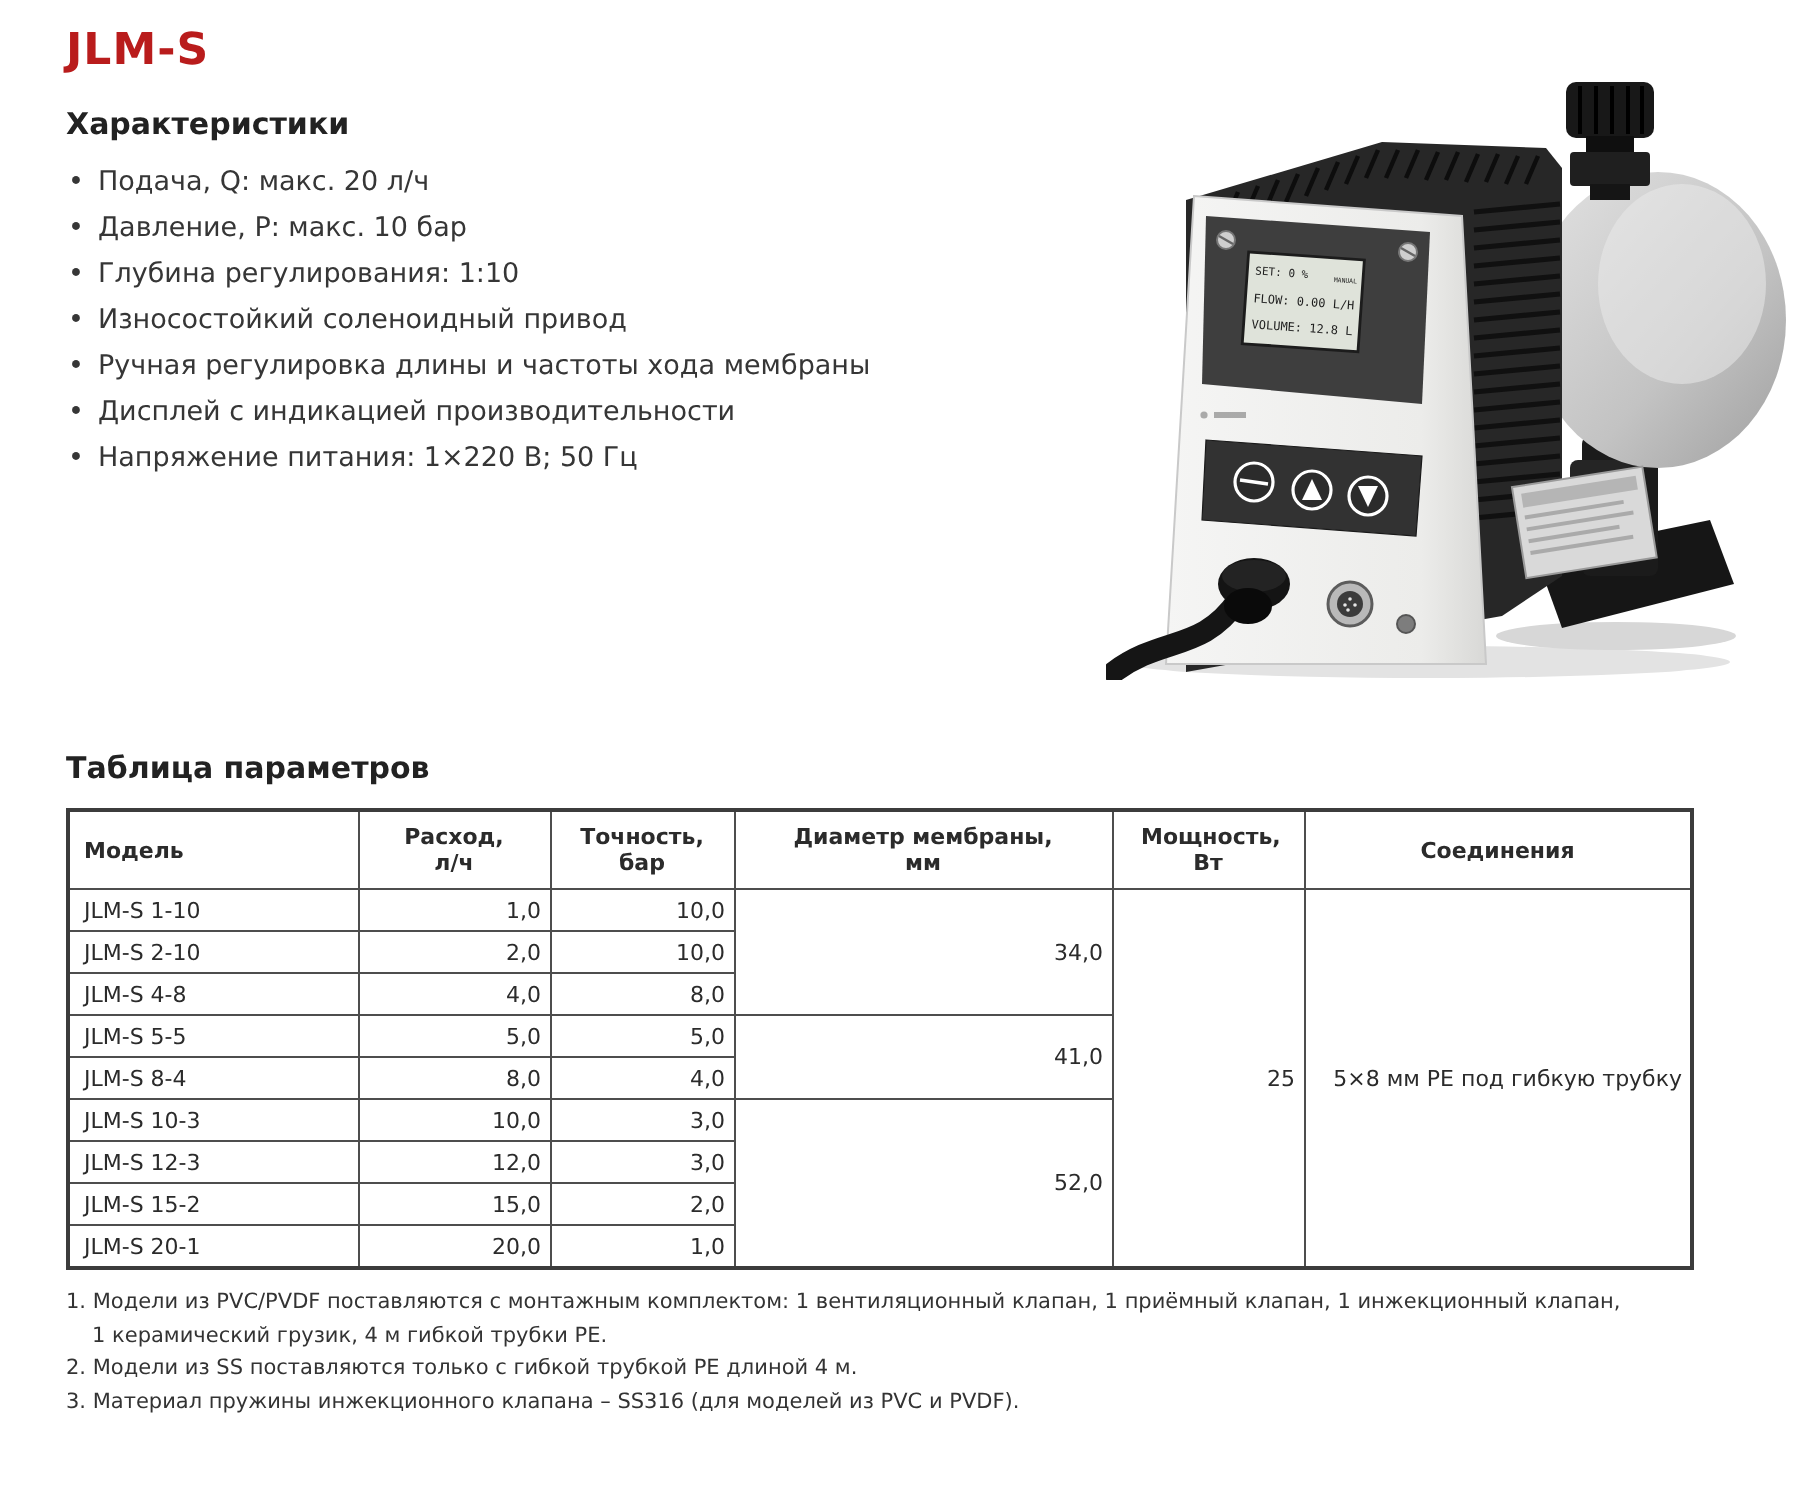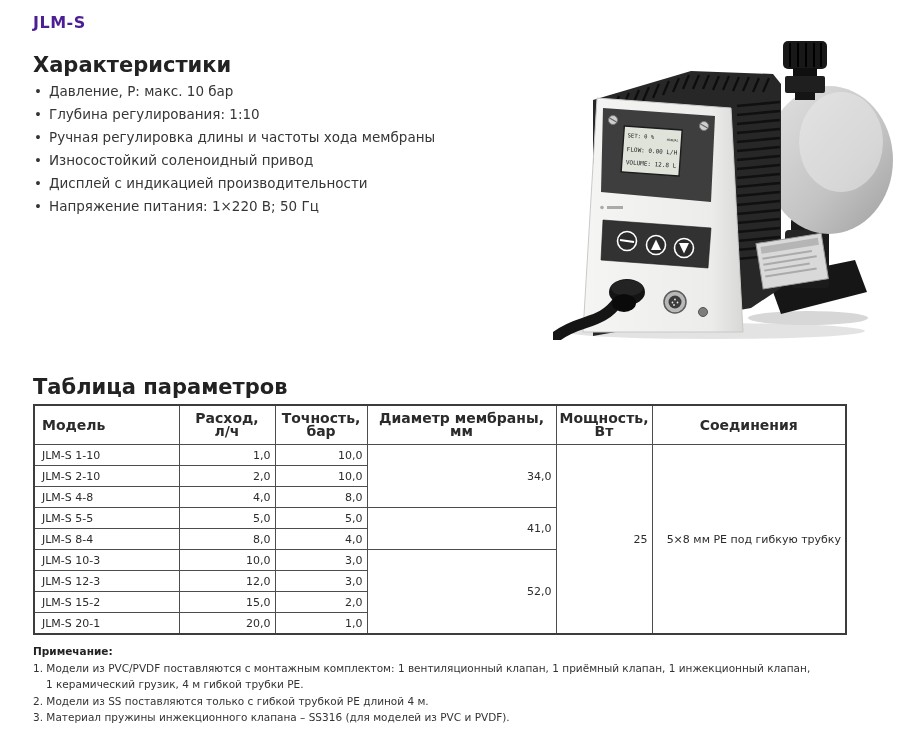--- a/index.html
+++ b/index.html
@@ -1,24 +1,24 @@
 <!DOCTYPE html>
 <html><head>
 <meta charset="utf-8">
 <style>
   html,body { margin:0; padding:0; background:#ffffff; }
   .page {
     position:relative; width:897px; height:752px; background:#ffffff;
     font-family:"DejaVu Sans", sans-serif; color:#333333; overflow:hidden;
   }
   .h1 {
-    position:absolute; left:33px; top:13px; font-size:16px; font-weight:bold;
-    color:#4c1d95; letter-spacing:0.5px;
-  }
-  .h2 { font-size:21px; font-weight:bold; color:#222222; }
+    position:absolute; left:33px; top:13px; font-size:22px; font-weight:bold;
+    color:#b91c1c; letter-spacing:0.5px;
+  }
+  .h2 { font-size:15px; font-weight:bold; color:#222222; }
   .features-heading { position:absolute; left:33px; top:53px; }
   .features {
     position:absolute; left:33px; top:82px; width:412px;
     margin:0; padding:0; list-style:none;
   }
   .features li {
     position:relative; padding-left:16px; font-size:13.5px; line-height:19px;
     margin-bottom:4px; color:#363636;
   }
   .features li::before { content:"•"; position:absolute; left:1px; top:0; color:#363636; }
@@ -26,45 +26,46 @@
   .pump-figure { position:absolute; left:553px; top:40px; width:340px; height:300px; }
 
   .table-heading { position:absolute; left:33px; top:375px; }
   table.params {
     position:absolute; left:33px; top:404px; width:812px;
     border-collapse:collapse; table-layout:fixed;
     border:2px solid #3c3c3c; font-size:11px; color:#2b2b2b;
   }
   table.params th, table.params td { border:1px solid #4d4d4d; }
   table.params th {
-    font-size:14px; font-weight:bold; text-align:center; vertical-align:middle;
-    padding:5px 2px; line-height:13px; height:28px;
+    font-size:11px; font-weight:bold; text-align:center; vertical-align:middle;
+    padding:5px 14px; line-height:13px; height:28px;
   }
   table.params th.left, table.params td.left { text-align:left; padding-left:7px; }
   table.params td { height:20px; text-align:right; padding:0 4px; }
   .hl { display:block; }
 
   .notes { position:absolute; left:33px; top:643px; width:845px; font-size:10.5px; line-height:16.5px; color:#333; }
   .notes-title { font-weight:bold; color:#222; }
   .note-line { }
   .note-line.indent { padding-left:13px; }
 </style>
 </head>
 <body>
 
 <div class="page">
 
   <div class="h1">JLM-S</div>
 
   <div class="h2 features-heading">Характеристики</div>
   <ul class="features">
+    <li>Подача, Q: макс. 20 л/ч</li>
     <li>Давление, P: макс. 10 бар</li>
     <li>Глубина регулирования: 1:10</li>
+    <li>Износостойкий соленоидный привод</li>
     <li>Ручная регулировка длины и частоты хода мембраны</li>
-    <li>Износостойкий соленоидный привод</li>
     <li>Дисплей с индикацией производительности</li>
     <li>Напряжение питания: 1×220 В; 50 Гц</li>
   </ul>
 
   <svg class="pump-figure" viewBox="0 0 340 300" xmlns="http://www.w3.org/2000/svg">
     <defs>
       <linearGradient id="gradHead" x1="0" y1="0" x2="1" y2="1">
         <stop offset="0" stop-color="#e2e2e2"></stop>
         <stop offset="0.6" stop-color="#c3c3c3"></stop>
         <stop offset="1" stop-color="#9f9f9f"></stop>
@@ -291,20 +292,19 @@
       </tr>
       <tr>
         <td class="left">JLM-S 20-1</td>
         <td>20,0</td>
         <td>1,0</td>
       </tr>
     </tbody>
   </table>
 
   <div class="notes">
-    <div class="notes-title">Примечание:</div>
     <div class="note-line">1. Модели из PVC/PVDF поставляются с монтажным комплектом: 1 вентиляционный клапан, 1 приёмный клапан, 1 инжекционный клапан,</div>
     <div class="note-line indent">1 керамический грузик, 4 м гибкой трубки PE.</div>
     <div class="note-line">2. Модели из SS поставляются только с гибкой трубкой PE длиной 4 м.</div>
     <div class="note-line">3. Материал пружины инжекционного клапана – SS316 (для моделей из PVC и PVDF).</div>
   </div>
 
 </div>
 
 </body></html>

